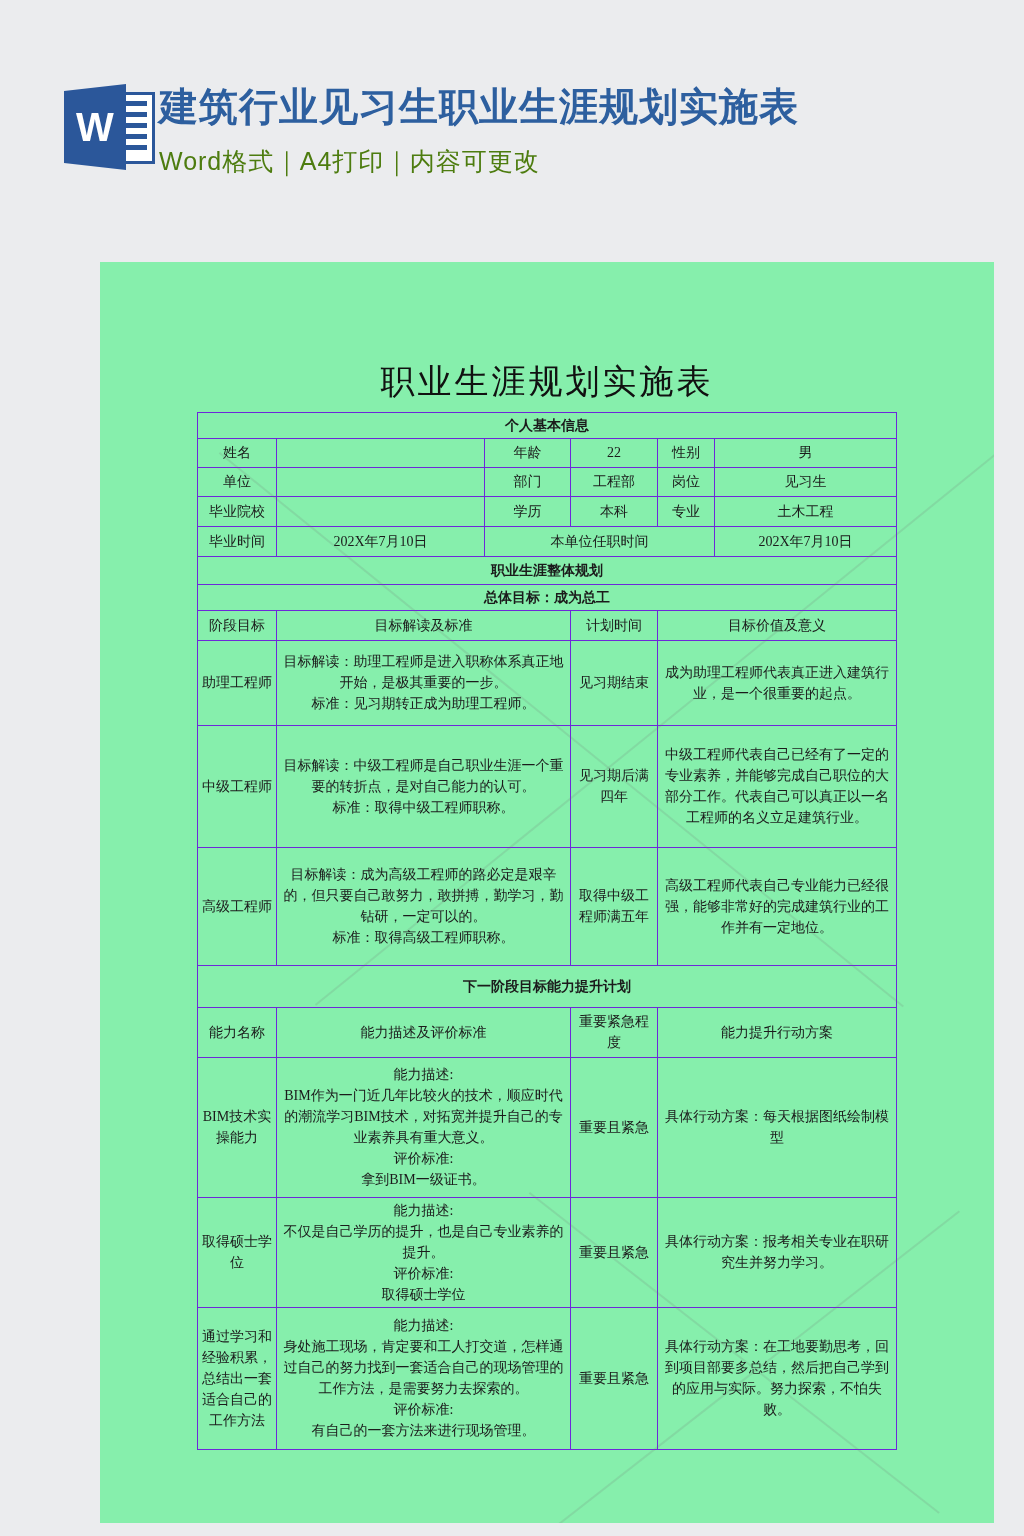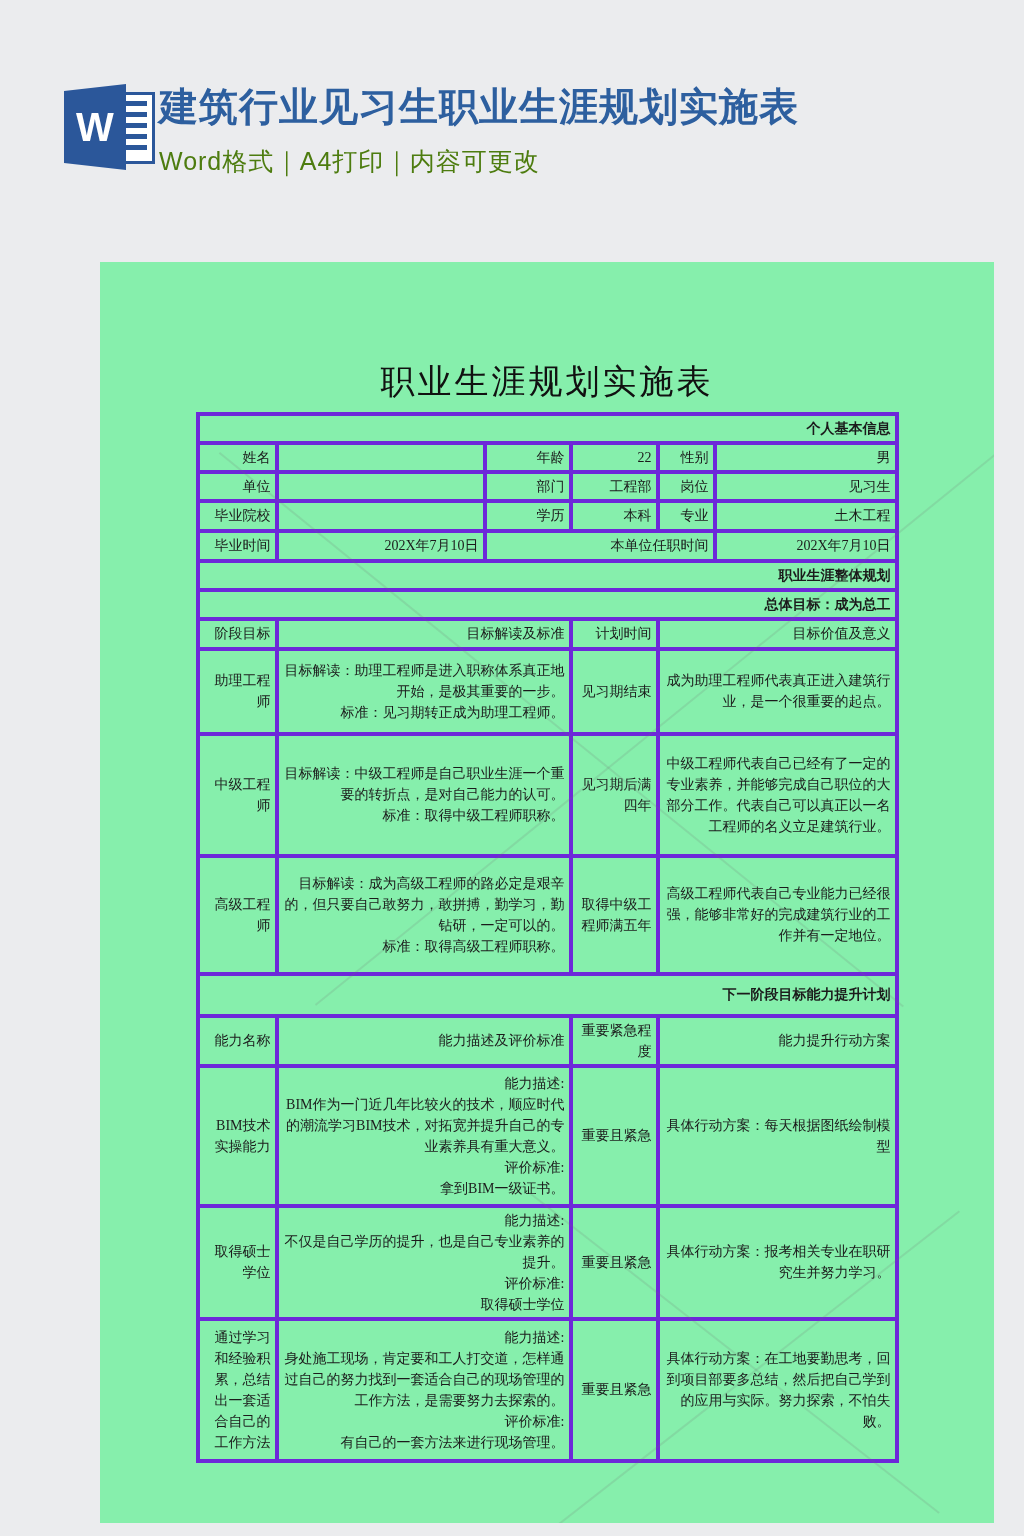--- a/index.html
+++ b/index.html
@@ -29,21 +29,21 @@
   .sheet { position:absolute; left:64px; top:262px; width:894px; height:1261px; background:#86efac; overflow:hidden;margin-left:36px; }
 
   .doc-title { padding-top:100px; text-align:center; font-family:"Liberation Serif","DejaVu Serif",serif;
     font-size:34px; color:#111; letter-spacing:3px; line-height:1.2; }
   .doc-note { margin-top:9px; text-align:center; font-family:"Liberation Serif","DejaVu Serif",serif;
     font-size:15px; color:#1c1c1c; }
 
   
   table.main { width:699px; margin:9px auto 0; border-collapse:collapse; table-layout:fixed;
     font-family:"Liberation Serif","DejaVu Serif",serif; }
-  table.main td { border:4px solid #6d28d9; text-align:right; vertical-align:middle;
+  table.main td { border:1px solid #6d28d9; text-align:center; vertical-align:middle;
     font-size:14px; color:#1b1b1b; padding:2px 4px; line-height:1.5; word-break:break-all; }
   td.sec { font-weight:bold; font-size:15px; }
   td.goal { text-align:left; padding-left:14px;font-weight:bold; }
   td.interp { white-space:pre-line; padding:4px 22px; line-height:1.85; }
   td.timecell { line-height:1.6; }
   td.val { font-size:15px; line-height:1.58; padding:4px 5px; }
   td.desc { white-space:pre-line; text-align:left; padding:3px 8px 3px 4px; line-height:1.64; }
   td.capname { font-size:12.5px; line-height:1.7; padding:2px 3px; }
   td.act { font-size:15px; line-height:1.6; padding:4px 6px; }
   td.hdr-urg { padding:2px 12px; line-height:1.6; }

